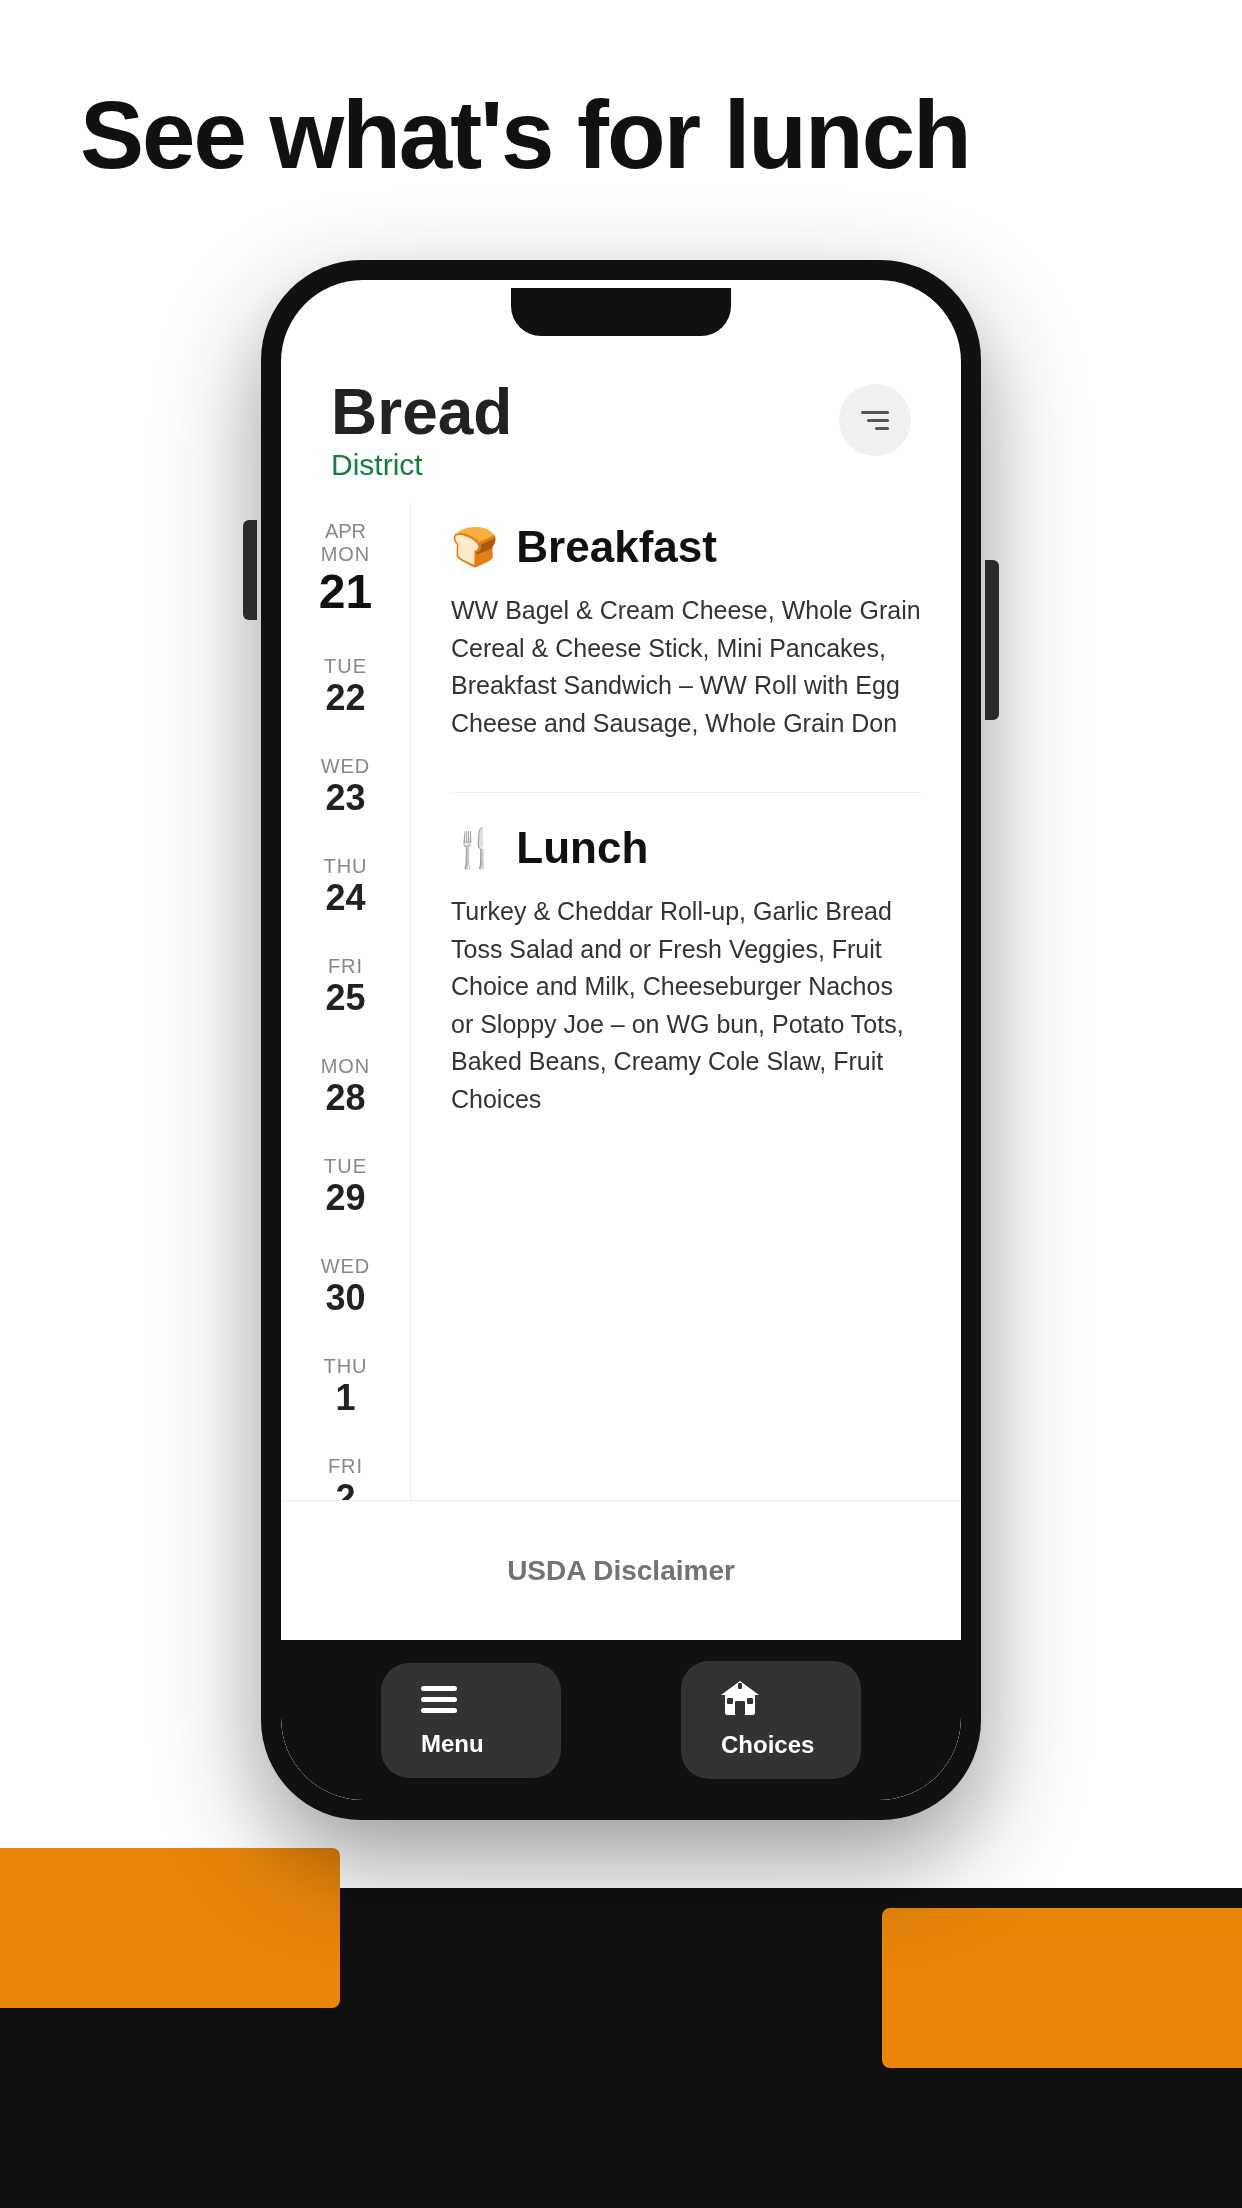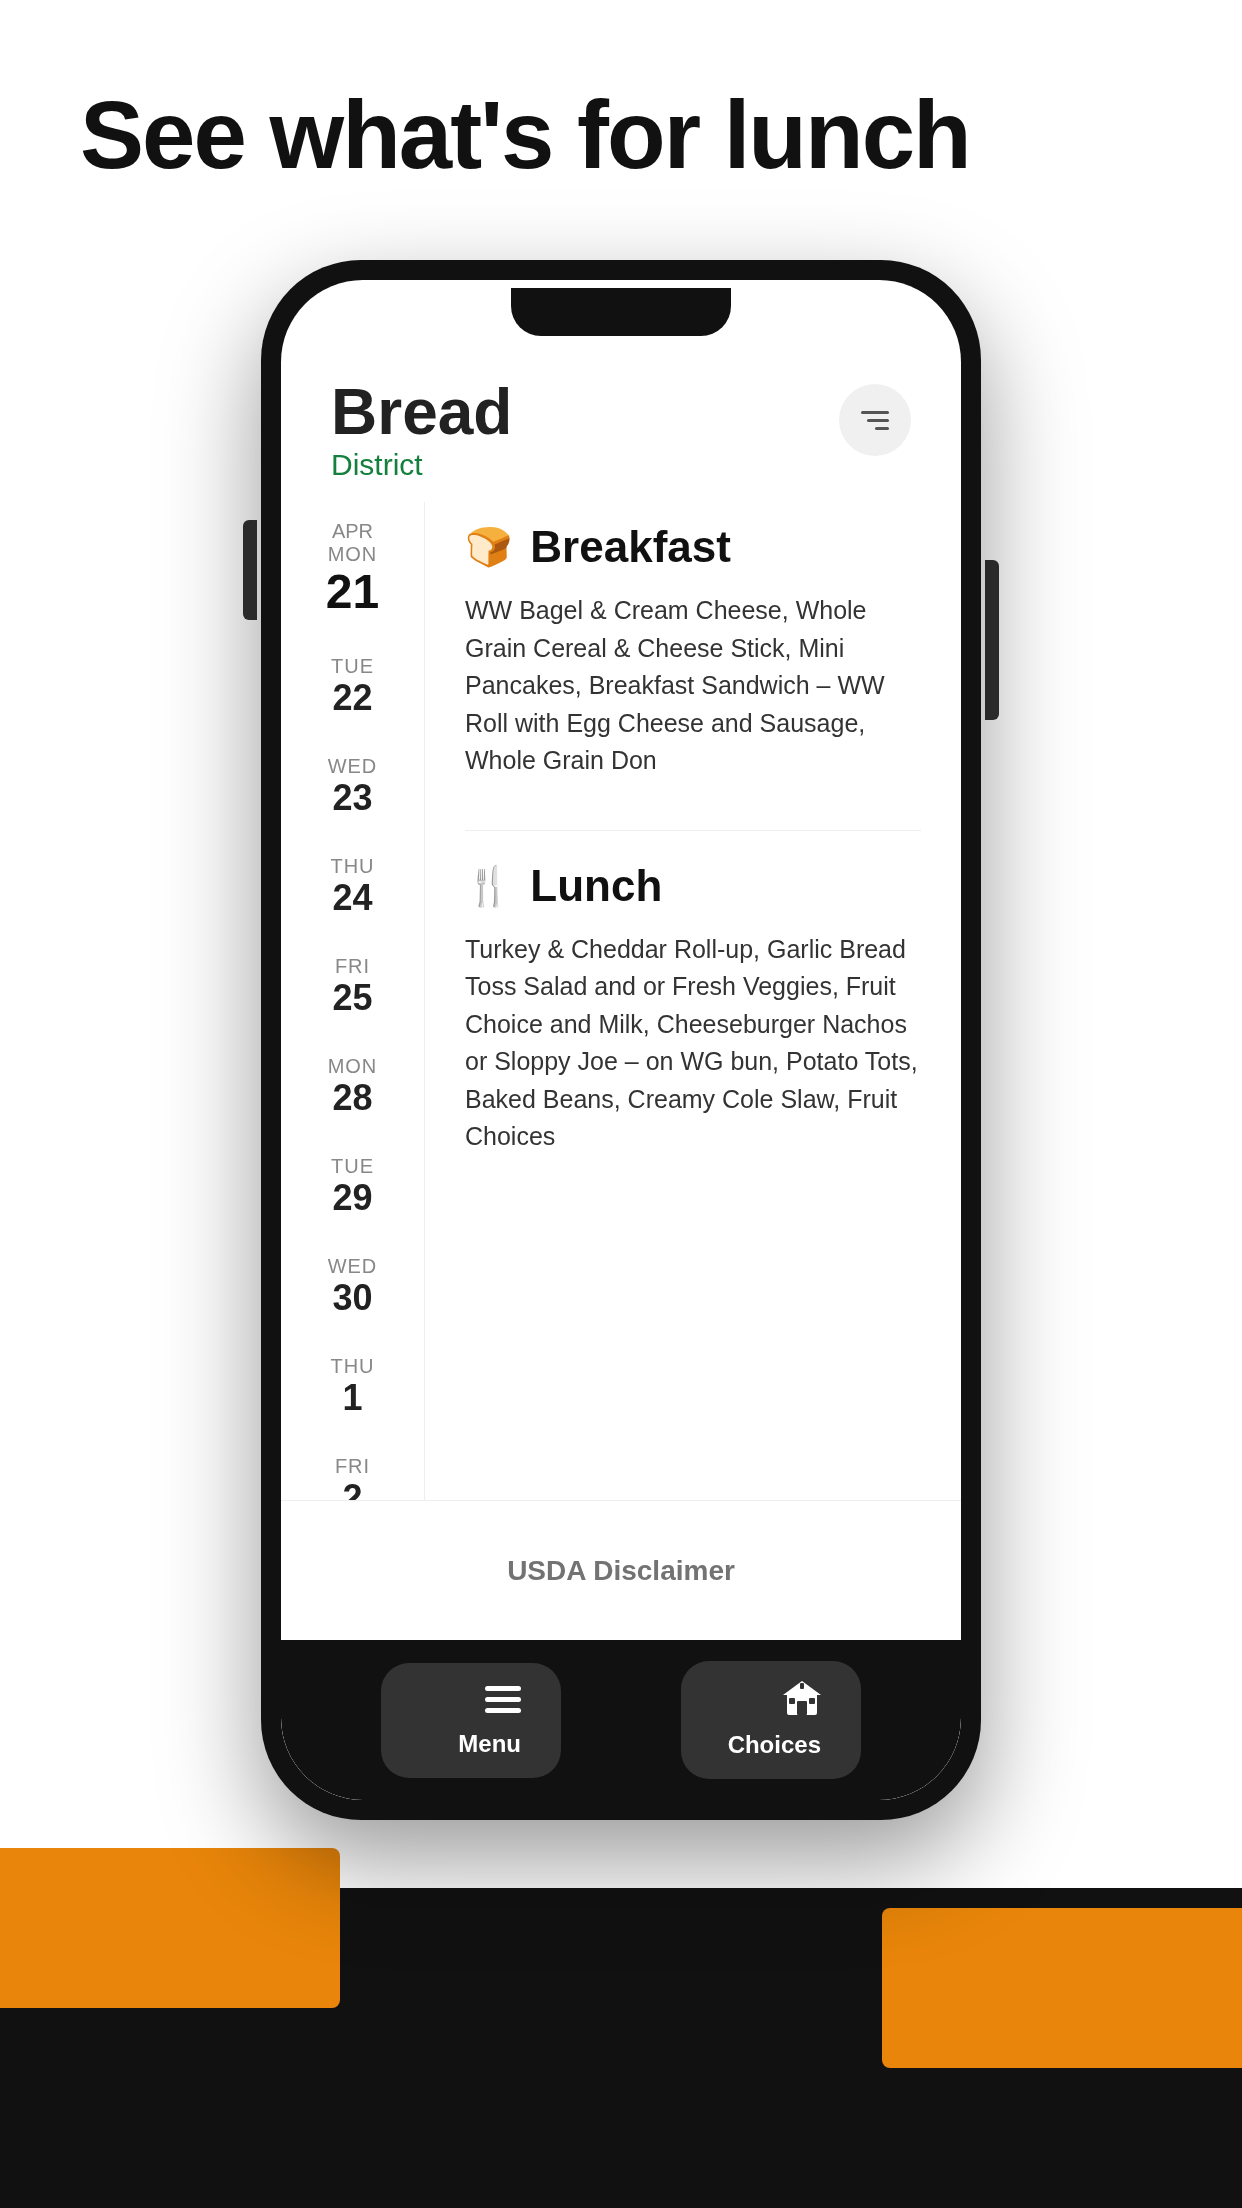--- a/index.html
+++ b/index.html
@@ -176,21 +176,21 @@
 
     
     .main-area {
       flex: 1;
       display: flex;
       overflow: hidden;
     }
 
     
     .date-sidebar {
-      width: 144px;
+      width: 130px;
       flex-shrink: 0;
       padding-top: 0;
       overflow-y: auto;
       border-right: 1px solid #eeeeee;
     }
 
     .date-item {
       display: flex;
       flex-direction: column;
       align-items: center;
@@ -300,21 +300,21 @@
       align-items: center;
       justify-content: space-around;
       padding: 0 40px;
       flex-shrink: 0;
       border-radius: 0 0 82px 82px;
     }
 
     .tab-btn {
       display: flex;
       flex-direction: column;
-      align-items: flex-end;
+      align-items: flex-start;
       gap: 8px;
       background: #333333;
       border-radius: 28px;
       padding: 20px 40px;
       min-width: 180px;
       cursor: pointer;
     }
 
     .tab-label {
       font-size: 24px;

